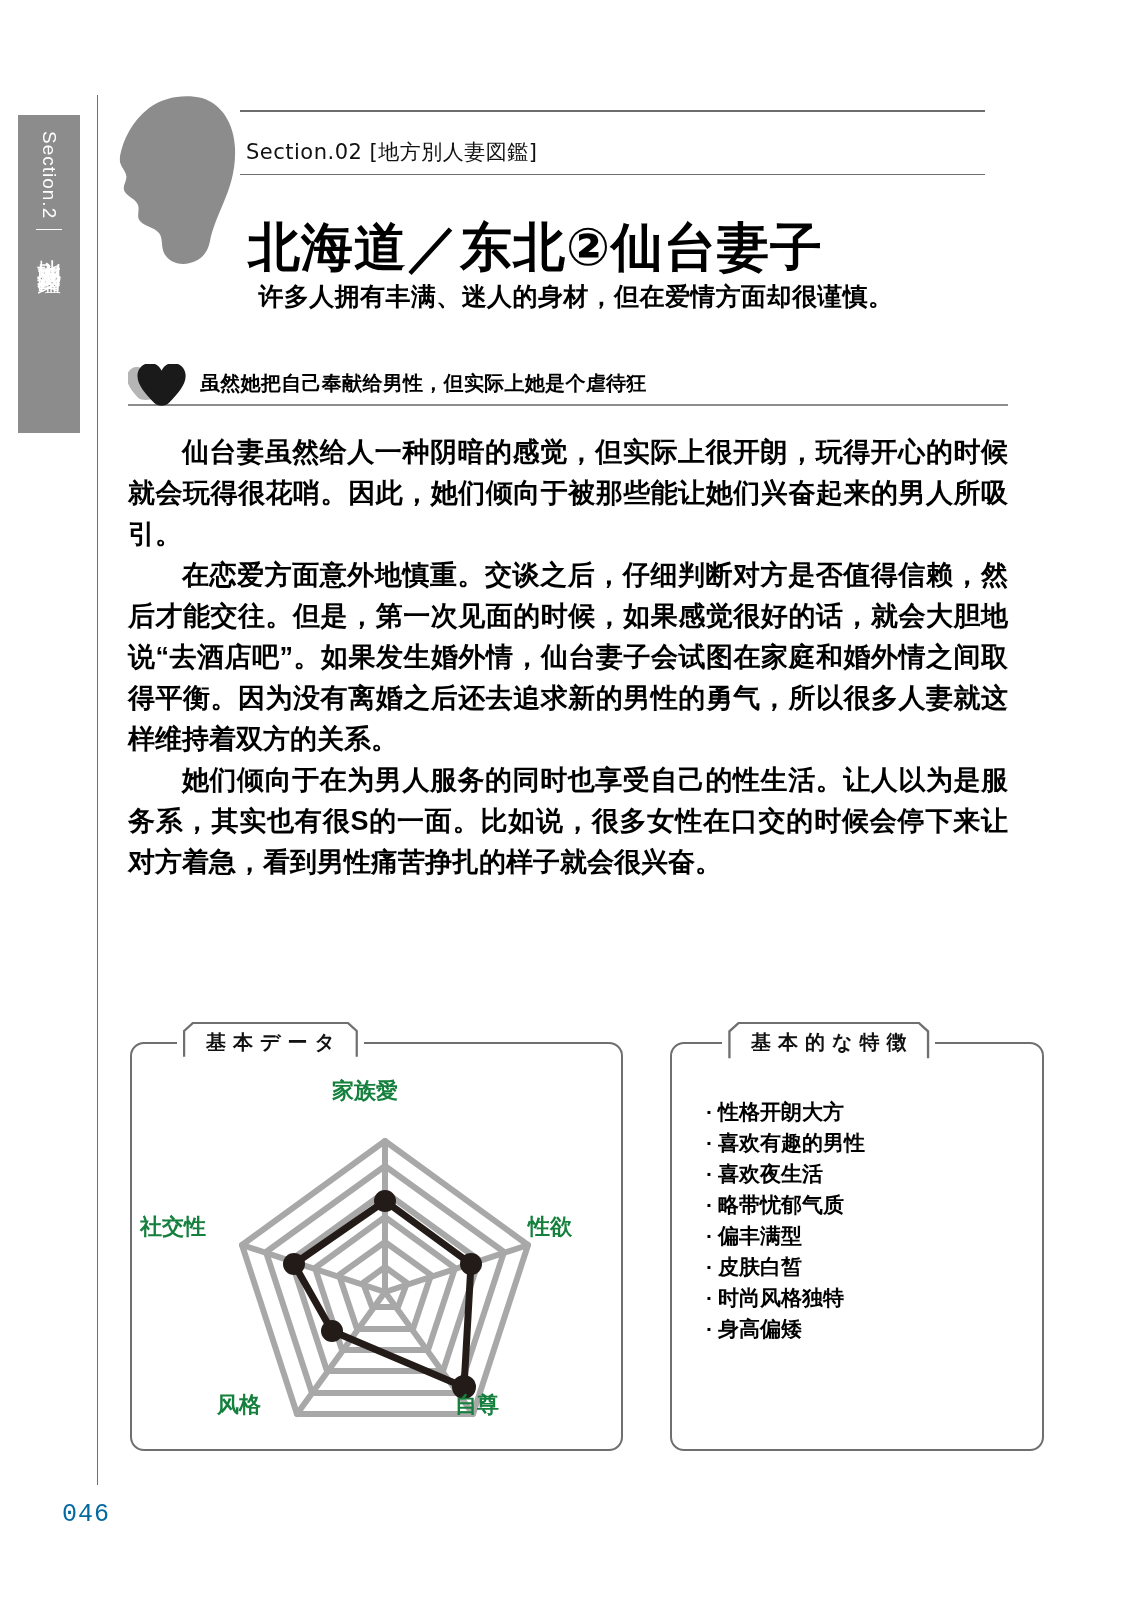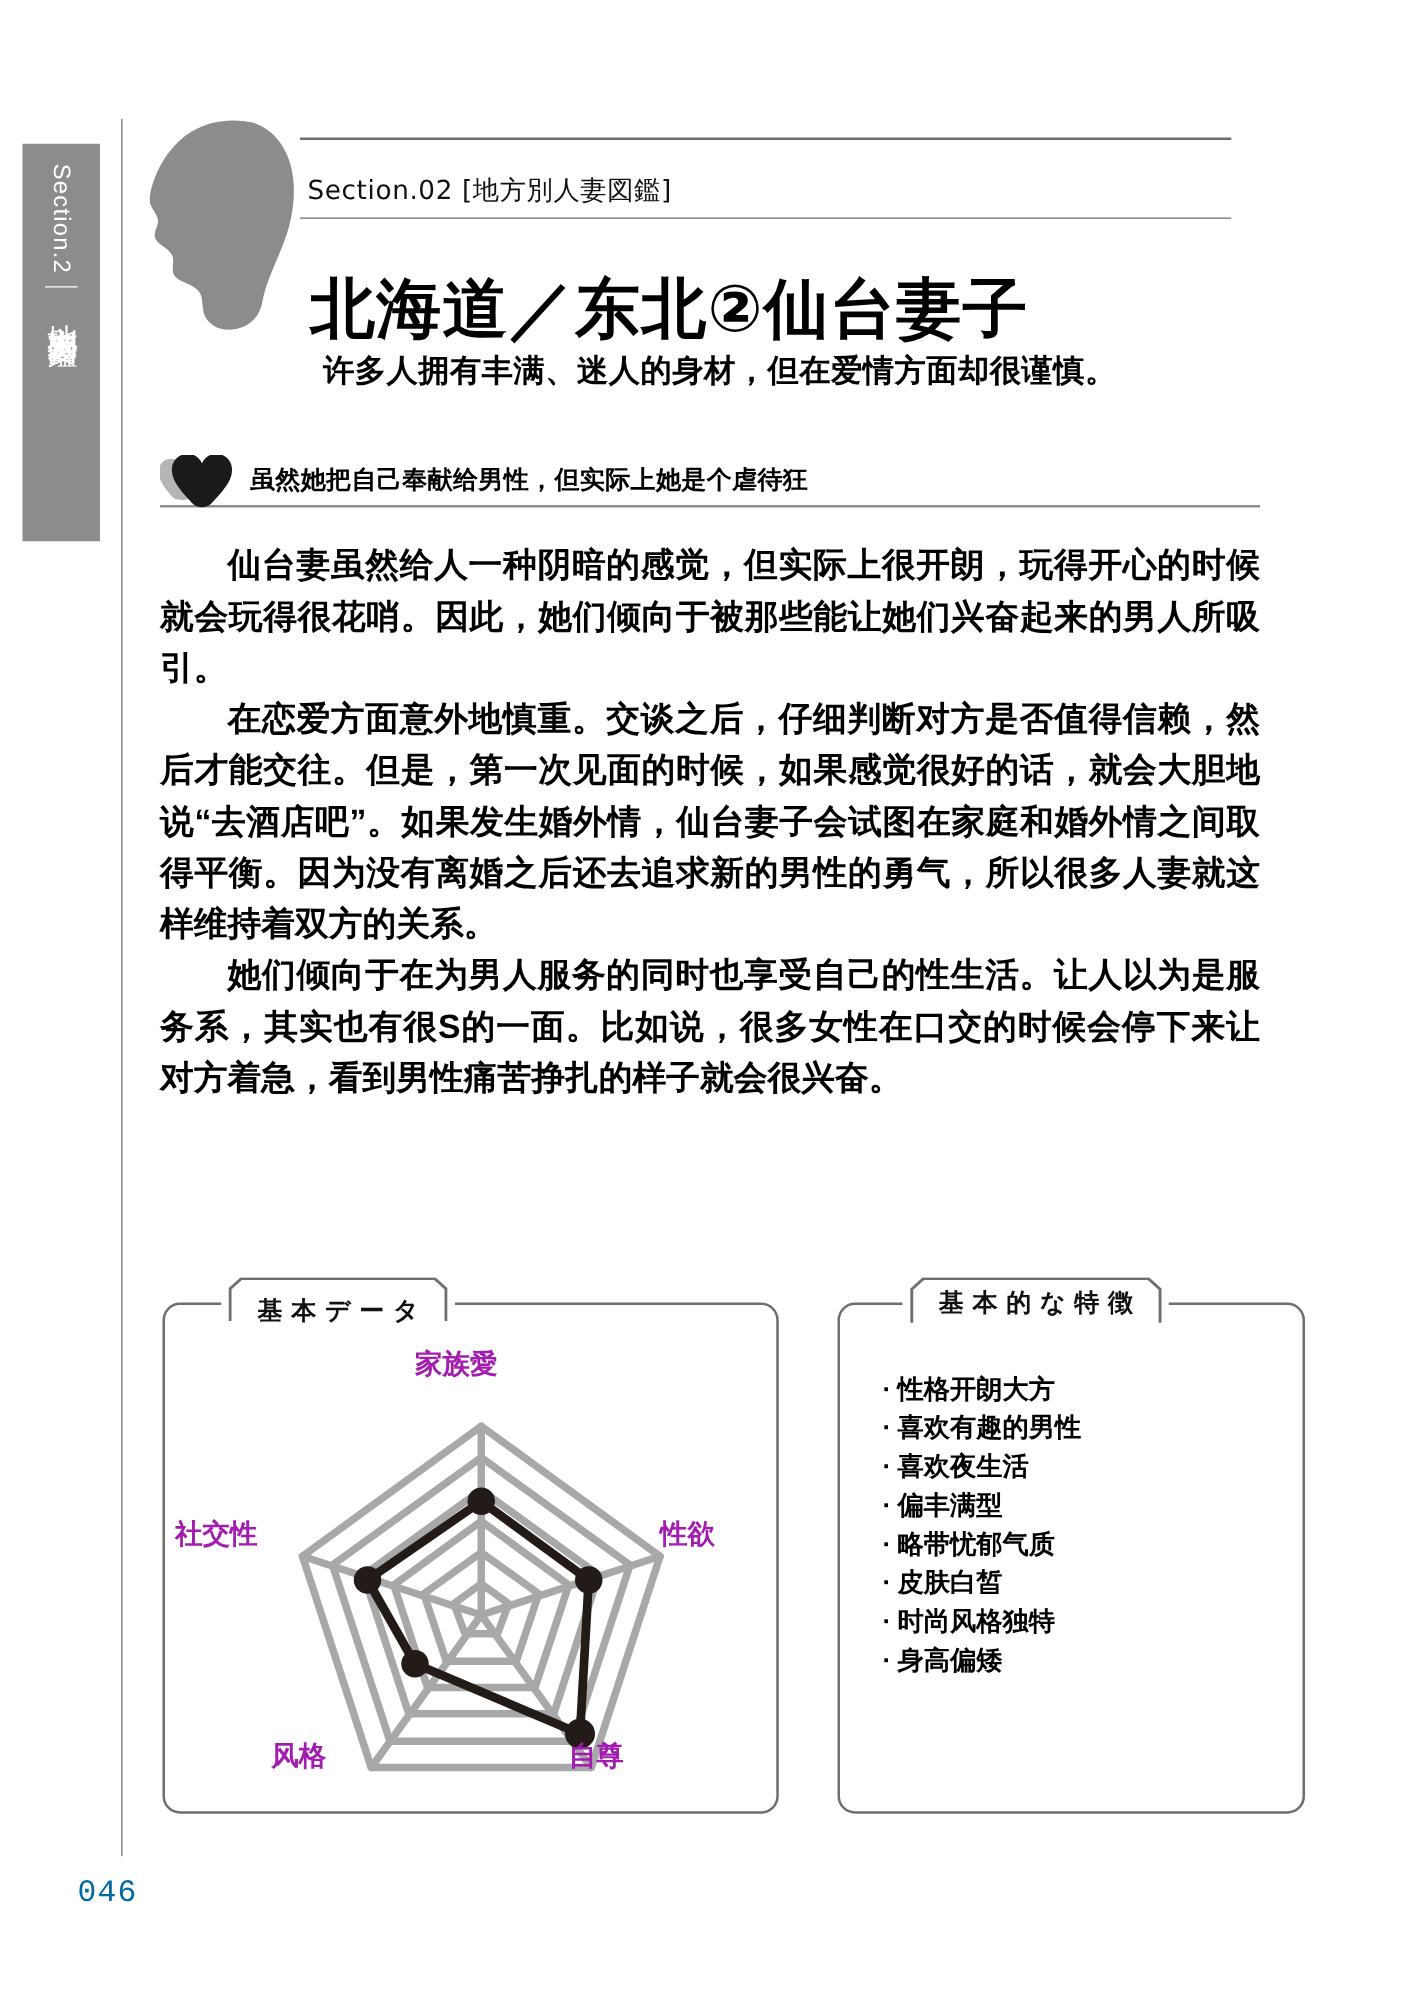--- a/index.html
+++ b/index.html
@@ -90,27 +90,27 @@
     position:absolute;top:-22px;height:40px;
     background:#ffffff;box-sizing:border-box;
     display:flex;align-items:center;justify-content:center;
     font-size:20px;font-weight:700;letter-spacing:7px;color:#111;
     padding:0 22px;
   }
   .panel-tab .tabbox{
     position:absolute;inset:0;pointer-events:none;
   }
   .panel-tab span{position:relative;z-index:2;padding-left:7px;}
-  #tab-chart{left:45px;align-items:flex-end;}
+  #tab-chart{left:45px;}
   #tab-traits{left:50px;}
 
   
   #radar-wrap{position:absolute;left:0;top:0;width:489px;height:405px;}
   .axis-label{
-    position:absolute;font-size:22px;font-weight:700;color:#a21caf;white-space:nowrap;
+    position:absolute;font-size:22px;font-weight:700;color:#15803d;white-space:nowrap;
     letter-spacing:0px;
   }
   #lbl-family{left:200px;top:32px;}
   #lbl-libido{left:396px;top:168px;}
   #lbl-selfesteem{left:323px;top:346px;}
   #lbl-style{left:85px;top:346px;}
   #lbl-social{left:8px;top:168px;}
 
   
   #traits-list{
@@ -241,21 +241,21 @@
     <svg class="tabbox" viewBox="0 0 230 40" preserveAspectRatio="none">
       <path d="M8,39 L8,10 L18,1 L212,1 L222,10 L222,39" fill="#ffffff" stroke="#6f6f6f" stroke-width="2.5"></path>
     </svg>
     <span>基本的な特徴</span>
   </div>
 
   <ul id="traits-list">
     <li>性格开朗大方</li>
     <li>喜欢有趣的男性</li>
     <li>喜欢夜生活</li>
+    <li>略带忧郁气质</li>
     <li>偏丰满型</li>
-    <li>略带忧郁气质</li>
     <li>皮肤白皙</li>
     <li>时尚风格独特</li>
     <li>身高偏矮</li>
   </ul>
 </div>
 
 <div id="folio">046</div>
 
 </body></html>

